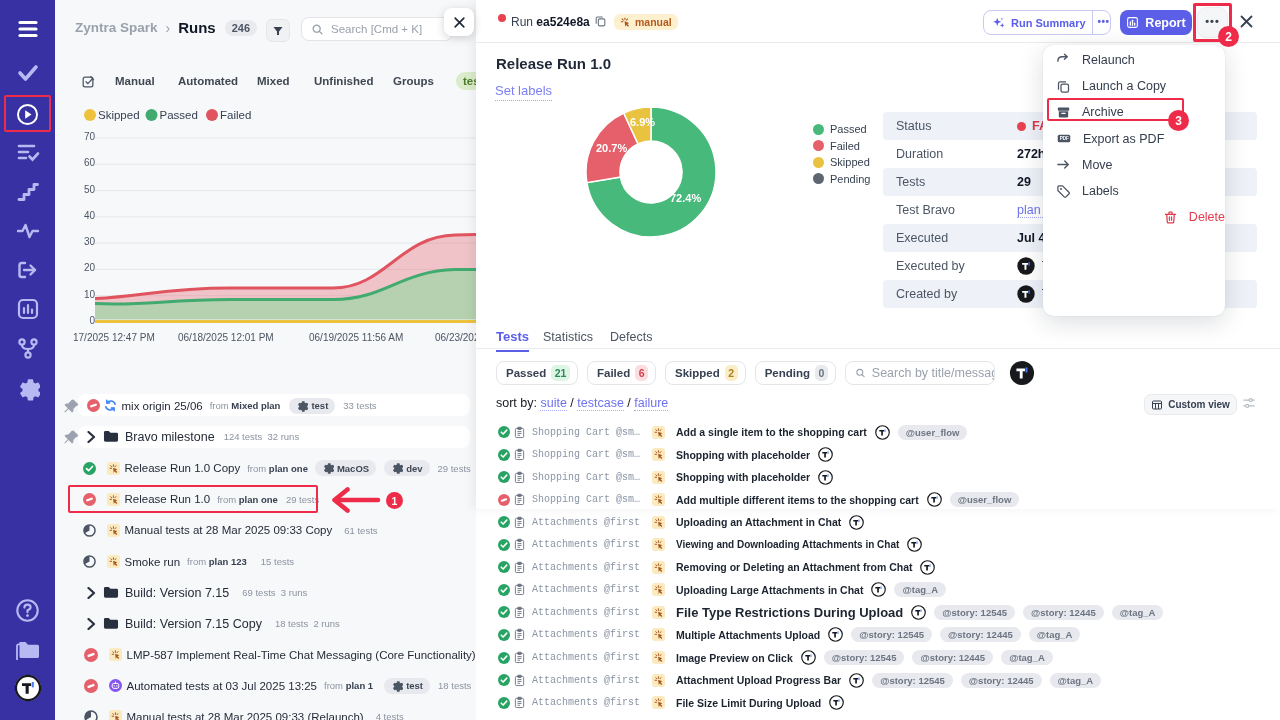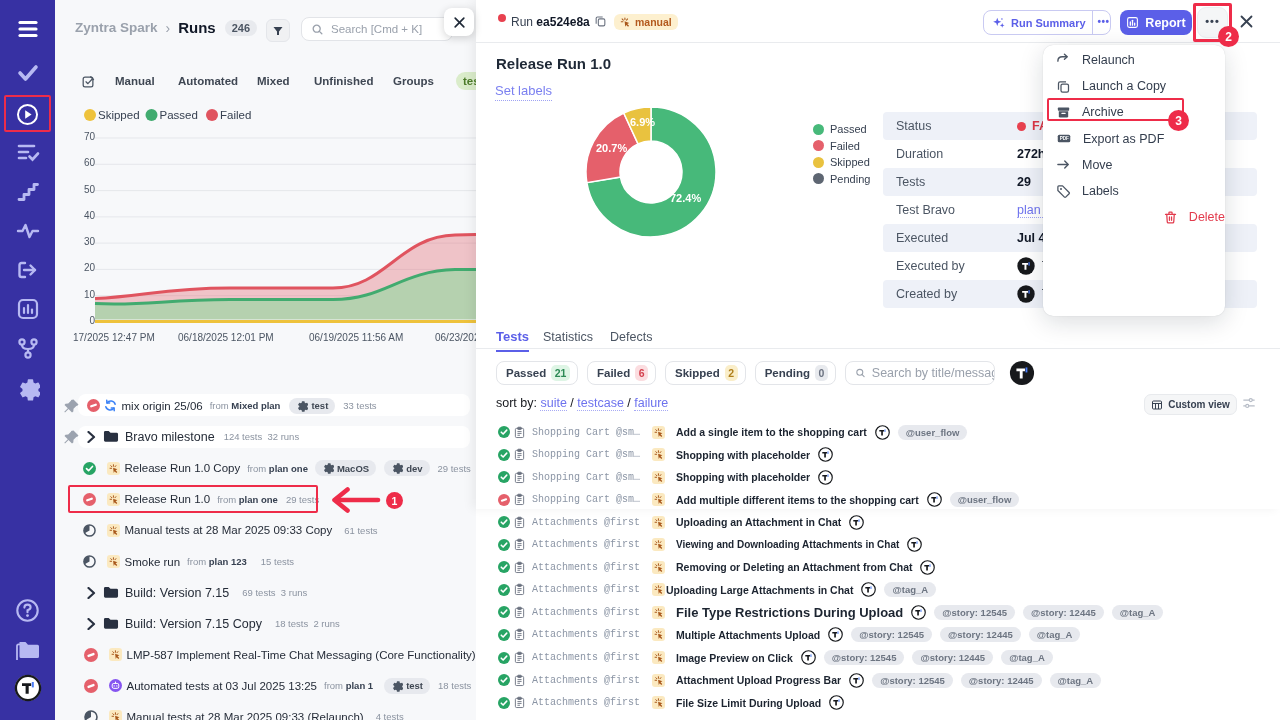--- a/index.html
+++ b/index.html
@@ -761,21 +761,21 @@
             <rect width="17" height="17" rx="4" fill="#fbe9c0"></rect>
             <g stroke="#a8571a" stroke-width="1.3" stroke-linecap="round">
               <line x1="4" y1="8.2" x2="6" y2="8.2"></line>
               <line x1="8.4" y1="3.6" x2="8.4" y2="5.6"></line>
               <line x1="5" y1="4.8" x2="6.4" y2="6.2"></line>
               <line x1="11.6" y1="4.8" x2="10.4" y2="6.2"></line>
             </g>
             <path d="M8 7.6 L13.6 9.6 L11.2 10.9 L13.4 13.1 L12.2 14.3 L10 12.1 L8.8 14.4 Z" fill="#a8571a"></path>
           </svg>
         </span>
-        <span style="color:#1c2430; font-size:10.5px; font-weight:600; margin-left:1px; white-space:nowrap; flex:none;">Uploading Large Attachments in Chat</span>
+        <span style="color:#1c2430; font-size:10.5px; font-weight:600; margin-left:11px; white-space:nowrap; flex:none;">Uploading Large Attachments in Chat</span>
         <svg width="15" height="15" viewBox="0 0 28 28" style="flex:none; margin-left:8px;">
           <circle cx="14" cy="14" r="12.6" fill="#fff" stroke="#17191c" stroke-width="2.2"></circle>
           <path d="M8 9.2 L17.2 9.2 L17.2 12.1 L14.7 12.1 L14.7 19.8 L11.6 19.8 L11.6 12.1 L8 12.1 Z" fill="#17191c"></path>
           <rect x="17.8" y="8" width="1.8" height="5" fill="#4a7cf6"></rect>
         </svg>
         <span style="background:#e7e9ee; color:#6d7582; font-size:9.5px; font-weight:700; border-radius:8px; padding:2px 8px; margin-left:8px; white-space:nowrap;">@tag_A</span>
       </div>
       <div class="abs" style="left:0; top:601.4px; width:804px; height:22px; display:flex; align-items:center;">
         <span style="margin-left:22px; display:flex;">
           <svg width="12" height="12" viewBox="0 0 14 14" style="flex:none;">

